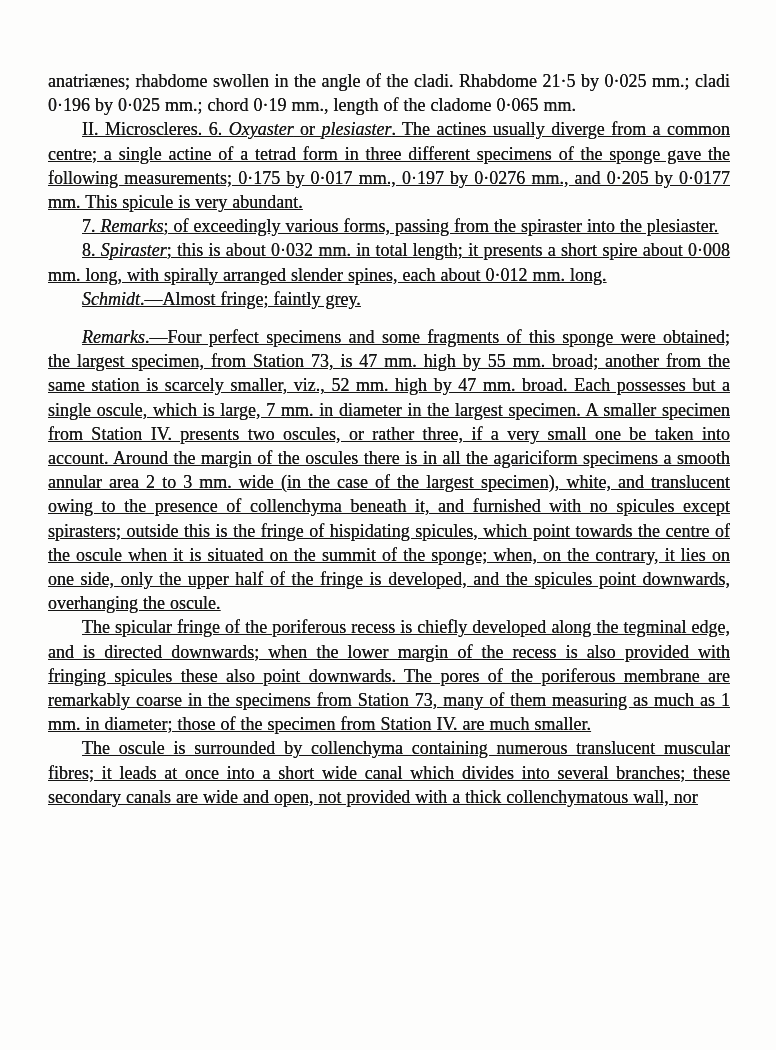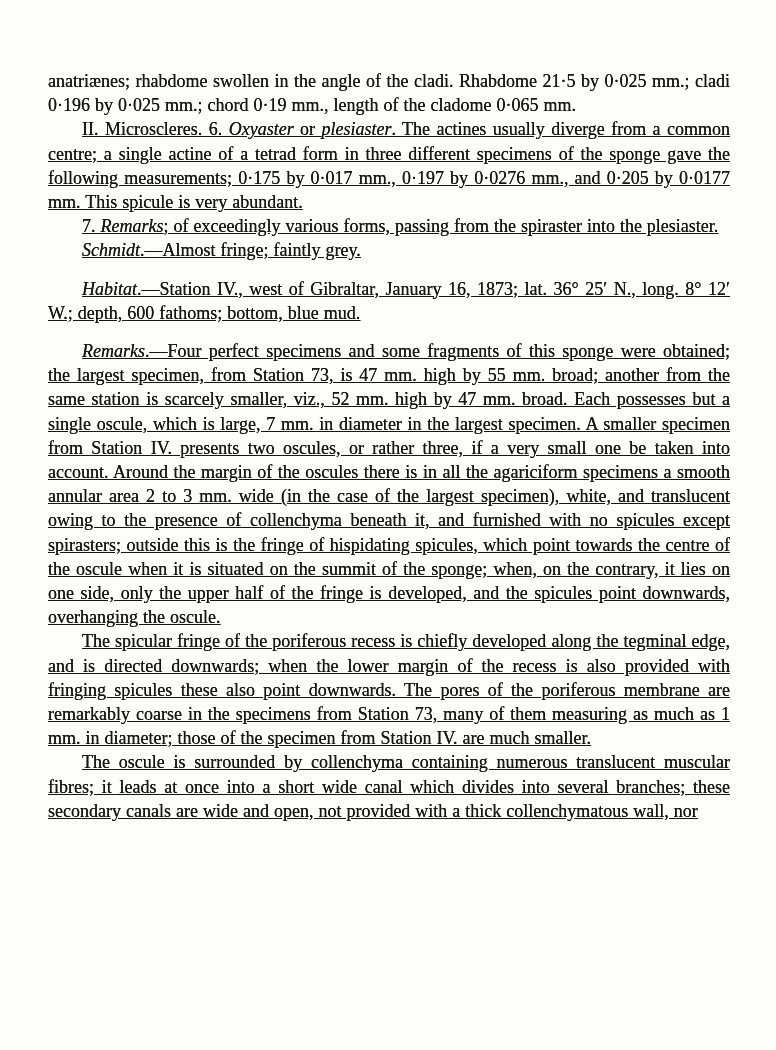--- a/index.html
+++ b/index.html
@@ -68,19 +68,19 @@
 </style>
 </head>
 <body>
 
 <div class="page">
 
   <main class="body-text">
       <p class="para"><span>anatriænes; rhabdome swollen in the angle of the cladi.  Rhabdome 21·5 by 0·025 mm.; cladi 0·196 by 0·025 mm.; chord 0·19 mm., length of the cladome 0·065 mm.</span></p>
       <p class="para indent"><span>II. Microscleres.  6. </span><span class="it">Oxyaster</span><span> or </span><span class="it">plesiaster</span><span>.  The actines usually diverge from a common centre; a single actine of a tetrad form in three different specimens of the sponge gave the following measurements; 0·175 by 0·017 mm., 0·197 by 0·0276 mm., and 0·205 by 0·0177 mm.  This spicule is very abundant.</span></p>
       <p class="para indent"><span>7. </span><span class="it">Remarks</span><span>; of exceedingly various forms, passing from the spiraster into the plesiaster.</span></p>
+      <p class="para indent"><span>8. </span><span class="it">Spiraster</span><span>; this is about 0·032 mm. in total length; it presents a short spire about 0·008 mm. long, with spirally arranged slender spines, each about 0·012 mm. long.</span></p>
       <p class="para indent"><span class="it">Schmidt</span><span>.—Almost fringe; faintly grey.</span></p>
-      <p class="para indent gap"><span class="it">Habitat</span><span>.—Station IV., west of Gibraltar, January 16, 1873; lat. 36° 25′ N., long. 8° 12′ W.; depth, 600 fathoms; bottom, blue mud.</span></p>
       <p class="para indent gap"><span class="it">Remarks</span><span>.—Four perfect specimens and some fragments of this sponge were obtained; the largest specimen, from Station 73, is 47 mm. high by 55 mm. broad; another from the same station is scarcely smaller, viz., 52 mm. high by 47 mm. broad.  Each possesses but a single oscule, which is large, 7 mm. in diameter in the largest specimen.  A smaller specimen from Station IV. presents two oscules, or rather three, if a very small one be taken into account.  Around the margin of the oscules there is in all the agariciform specimens a smooth annular area 2 to 3 mm. wide (in the case of the largest specimen), white, and translucent owing to the presence of collenchyma beneath it, and furnished with no spicules except spirasters; outside this is the fringe of hispidating spicules, which point towards the centre of the oscule when it is situated on the summit of the sponge; when, on the contrary, it lies on one side, only the upper half of the fringe is developed, and the spicules point downwards, overhanging the oscule.</span></p>
       <p class="para indent"><span>The spicular fringe of the poriferous recess is chiefly developed along the tegminal edge, and is directed downwards; when the lower margin of the recess is also provided with fringing spicules these also point downwards.  The pores of the poriferous membrane are remarkably coarse in the specimens from Station 73, many of them measuring as much as 1 mm. in diameter; those of the specimen from Station IV. are much smaller.</span></p>
       <p class="para indent"><span>The oscule is surrounded by collenchyma containing numerous translucent muscular fibres; it leads at once into a short wide canal which divides into several branches; these secondary canals are wide and open, not provided with a thick  collenchymatous wall, nor</span></p>
     </main>
 </div>
 
 </body></html>

